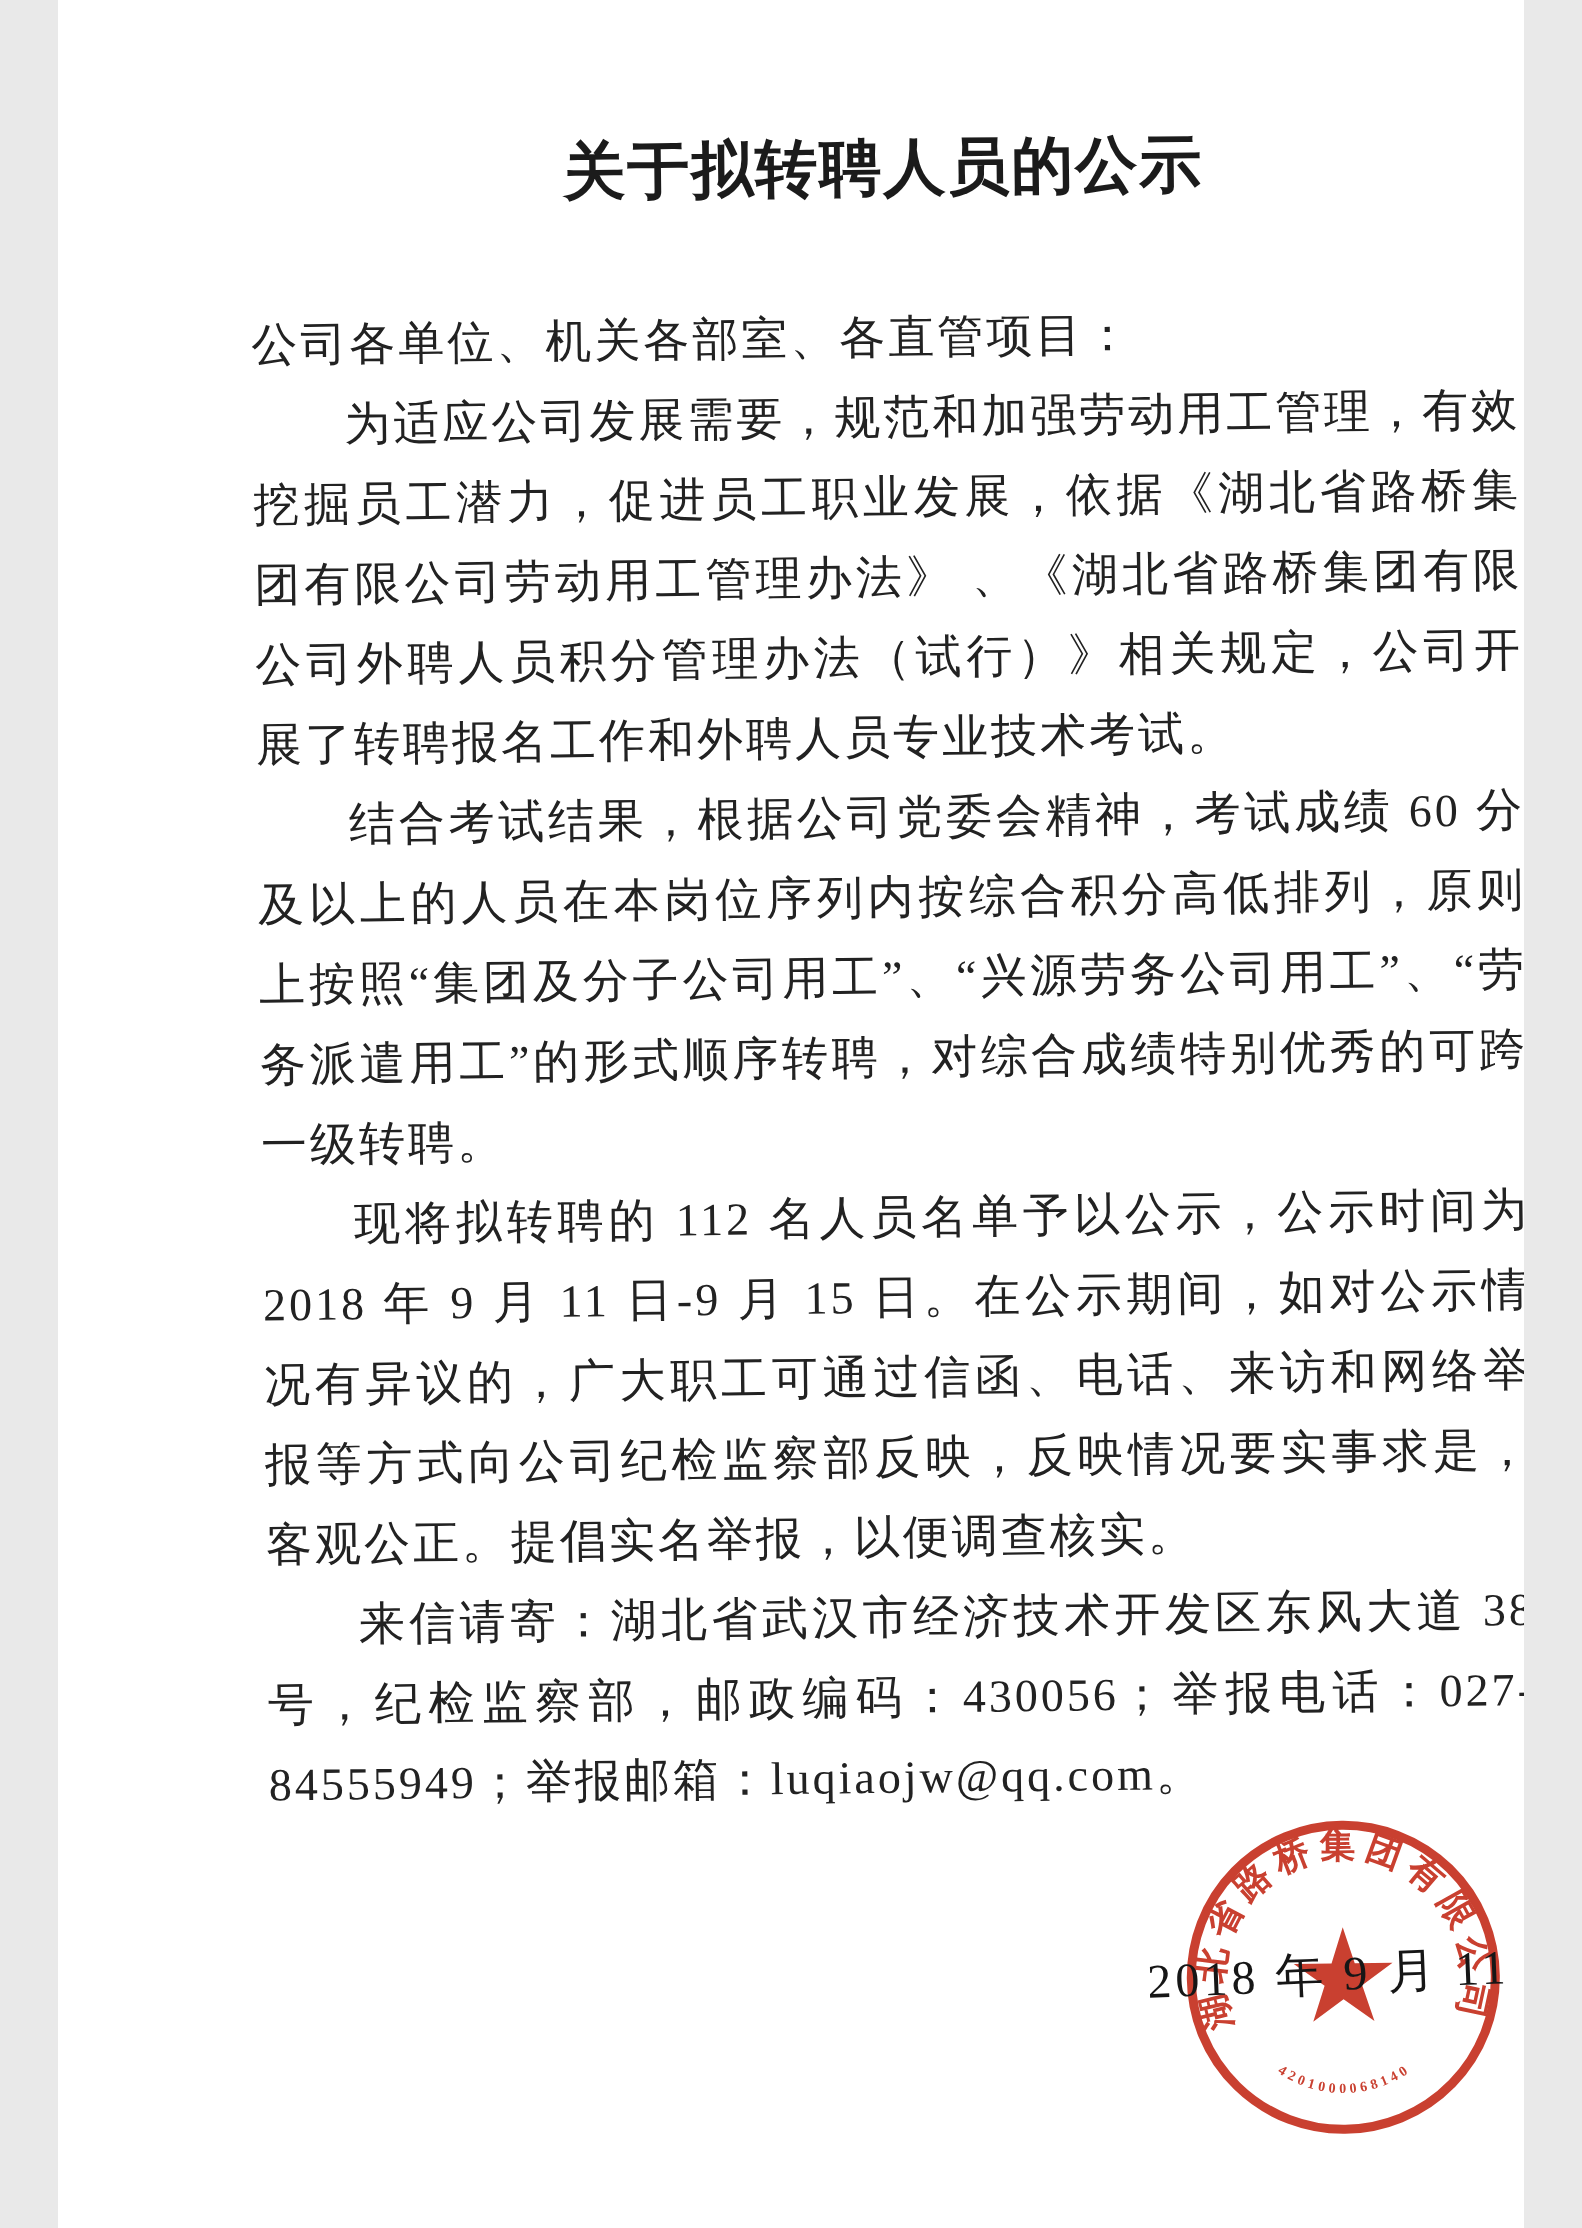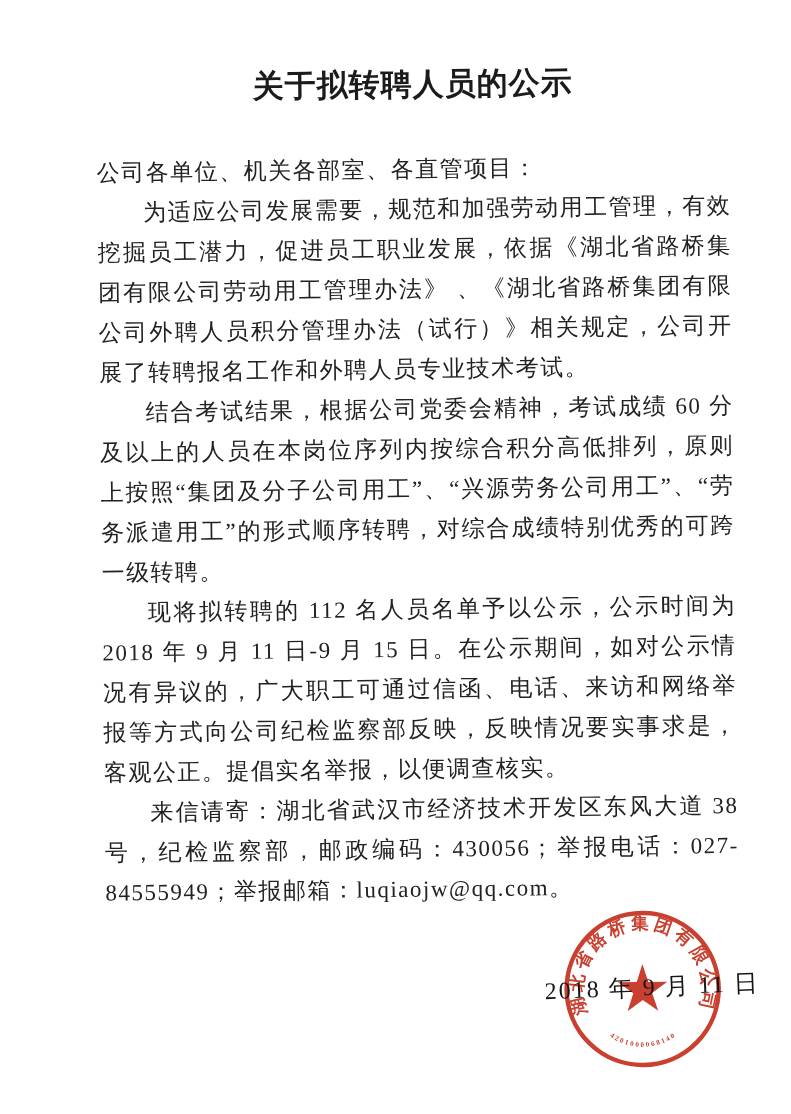--- a/index.html
+++ b/index.html
@@ -1,18 +1,18 @@
 <!DOCTYPE html>
 <html><head>
 <meta charset="utf-8">
 <style>
   html,body { margin:0; padding:0; background:#e9e9e9; }
   .page {
     position:relative;
-    width:791px; height:1114px;
+    width:733px; height:1114px;
     margin:0 auto;
     background:#ffffff;
     overflow:hidden;
     font-family:"Liberation Serif","DejaVu Serif",serif;
     color:#212121;
   }
   .content {
     position:absolute; inset:0;
     transform:rotate(-0.7deg);
     transform-origin:50% 40%;

